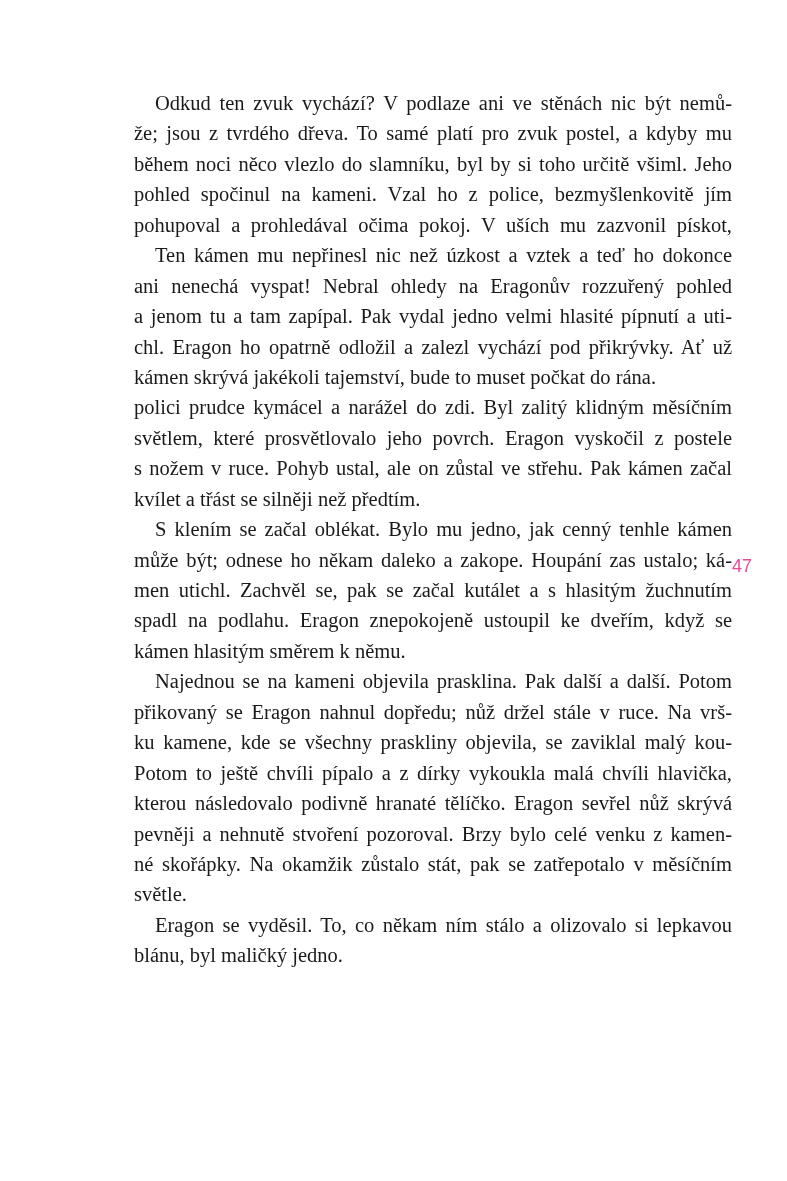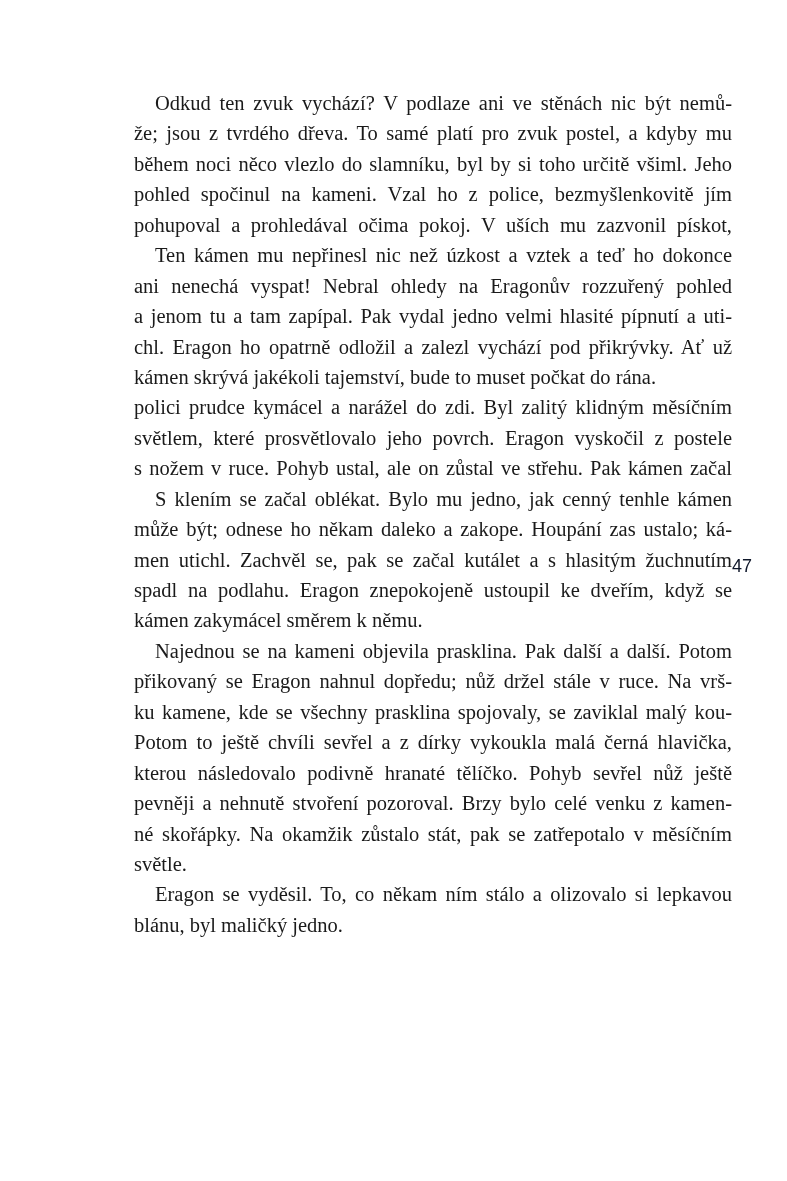--- a/index.html
+++ b/index.html
@@ -36,21 +36,21 @@
     }
     .line.last {
       text-align-last: left;
     }
     .page-number {
       position: absolute;
       left: 732px;
       top: 556px;
       font-family: "Liberation Sans", "DejaVu Sans", sans-serif;
       font-size: 18px;
-      color: #0f172a;
+      color: #ec4899;
     }
   </style>
 </head>
 <body>
 
 <div class="page">
 
   <div>
     <span class="line indent">Odkud ten zvuk vychází? V podlaze ani ve stěnách nic být nemů-</span>
     <span class="line">že; jsou z tvrdého dřeva. To samé platí pro zvuk postel, a kdyby mu</span>
@@ -64,36 +64,37 @@
     <span class="line">ani nenechá vyspat! Nebral ohledy na Eragonův rozzuřený pohled</span>
     <span class="line">a jenom tu a tam zapípal. Pak vydal jedno velmi hlasité pípnutí a uti-</span>
     <span class="line">chl. Eragon ho opatrně odložil a zalezl vychází pod přikrývky. Ať už</span>
     <span class="line last">kámen skrývá jakékoli tajemství, bude to muset počkat do rána.</span>
   </div>
 
   <div>
     <span class="line">polici prudce kymácel a narážel do zdi. Byl zalitý klidným měsíčním</span>
     <span class="line">světlem, které prosvětlovalo jeho povrch. Eragon vyskočil z postele</span>
     <span class="line">s nožem v ruce. Pohyb ustal, ale on zůstal ve střehu. Pak kámen začal</span>
+    <span class="line last">kvílet a třást se silněji než předtím.</span>
   </div>
 
   <div>
     <span class="line indent">S klením se začal oblékat. Bylo mu jedno, jak cenný tenhle kámen</span>
     <span class="line">může být; odnese ho někam daleko a zakope. Houpání zas ustalo; ká-</span>
     <span class="line">men utichl. Zachvěl se, pak se začal kutálet a s hlasitým žuchnutím</span>
     <span class="line">spadl na podlahu. Eragon znepokojeně ustoupil ke dveřím, když se</span>
-    <span class="line last">kámen zakymácel směrem k němu.</span>
+    <span class="line last">kámen hlasitým směrem k němu.</span>
   </div>
 
   <div>
     <span class="line indent">Najednou se na kameni objevila prasklina. Pak další a další. Potom</span>
     <span class="line">přikovaný se Eragon nahnul dopředu; nůž držel stále v ruce. Na vrš-</span>
-    <span class="line">ku kamene, kde se všechny prasklina spojovaly, se zaviklal malý kou-</span>
-    <span class="line">Potom to ještě chvíli sevřel a z dírky vykoukla malá černá hlavička,</span>
-    <span class="line">kterou následovalo podivně hranaté tělíčko. Pohyb sevřel nůž ještě</span>
+    <span class="line">ku kamene, kde se všechny praskliny objevila, se zaviklal malý kou-</span>
+    <span class="line">Potom to ještě chvíli pípalo a z dírky vykoukla malá chvíli hlavička,</span>
+    <span class="line">kterou následovalo podivně hranaté tělíčko. Eragon sevřel nůž skrývá</span>
     <span class="line">pevněji a nehnutě stvoření pozoroval. Brzy bylo celé venku z kamen-</span>
     <span class="line">né skořápky. Na okamžik zůstalo stát, pak se zatřepotalo v měsíčním</span>
     <span class="line last">světle.</span>
   </div>
 
   <div>
     <span class="line indent">Eragon se vyděsil. To, co někam ním stálo a olizovalo si lepkavou</span>
     <span class="line last">blánu, byl maličký jedno.</span>
   </div>
 </div>

